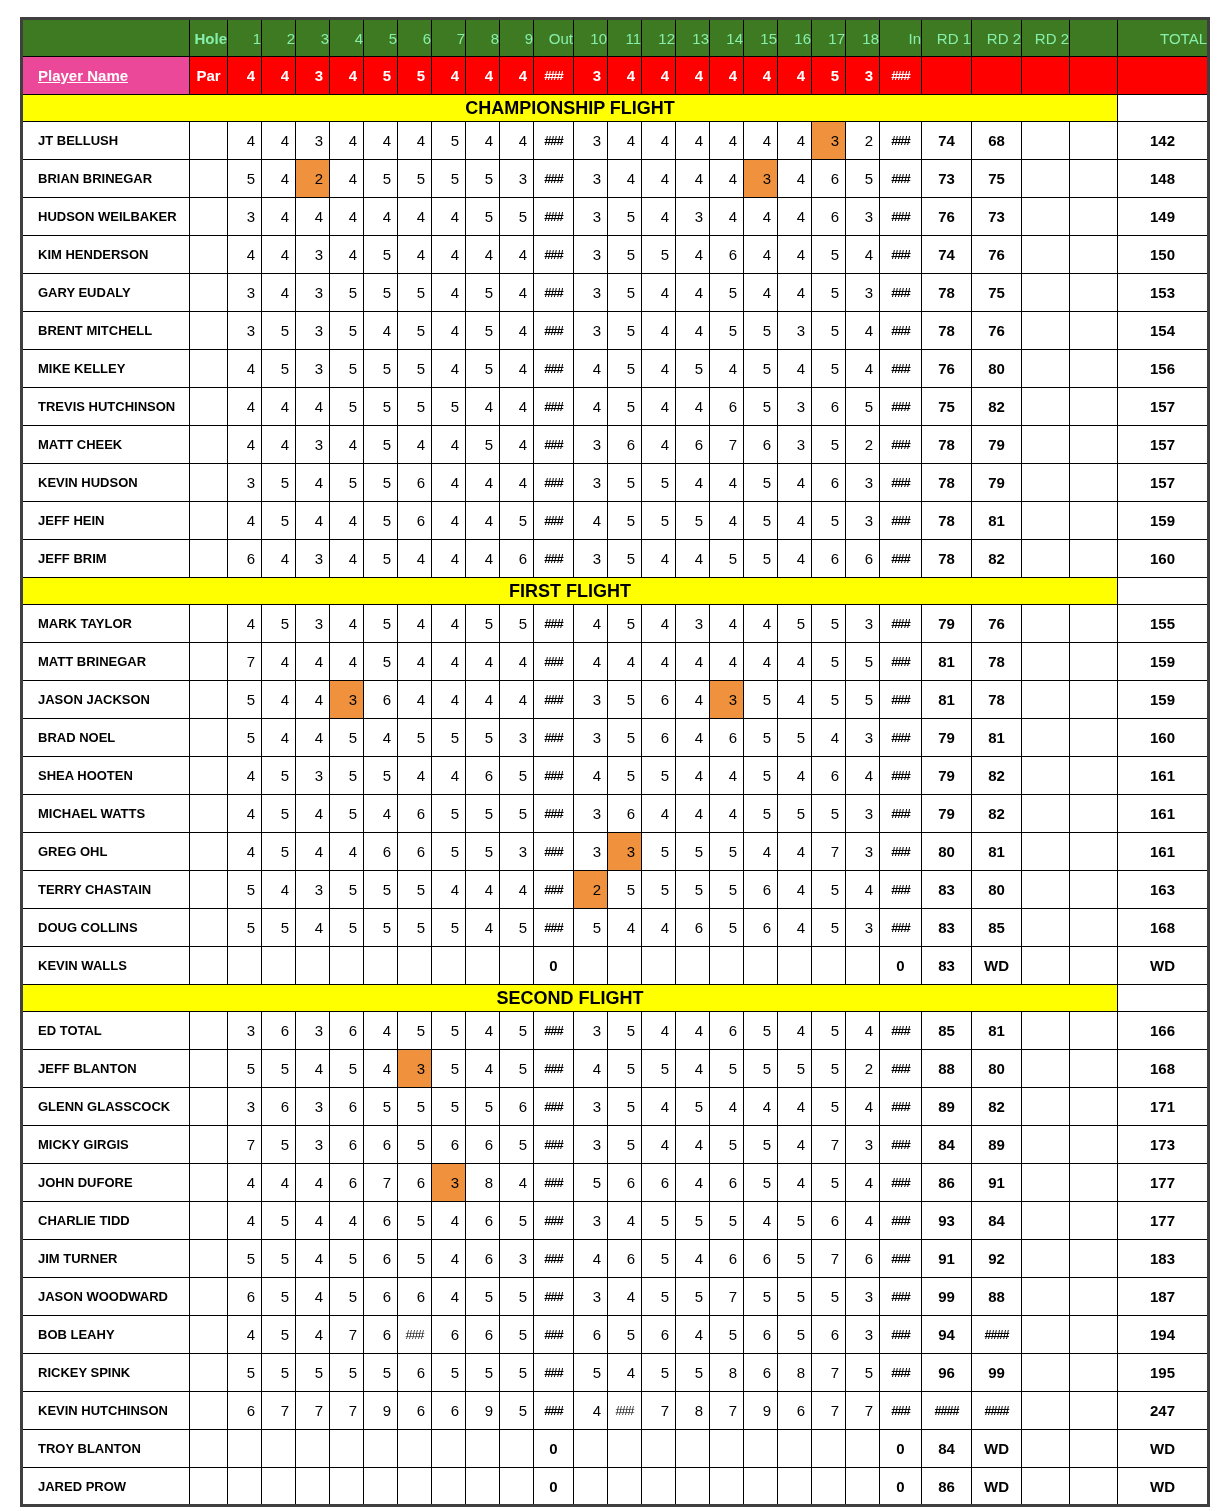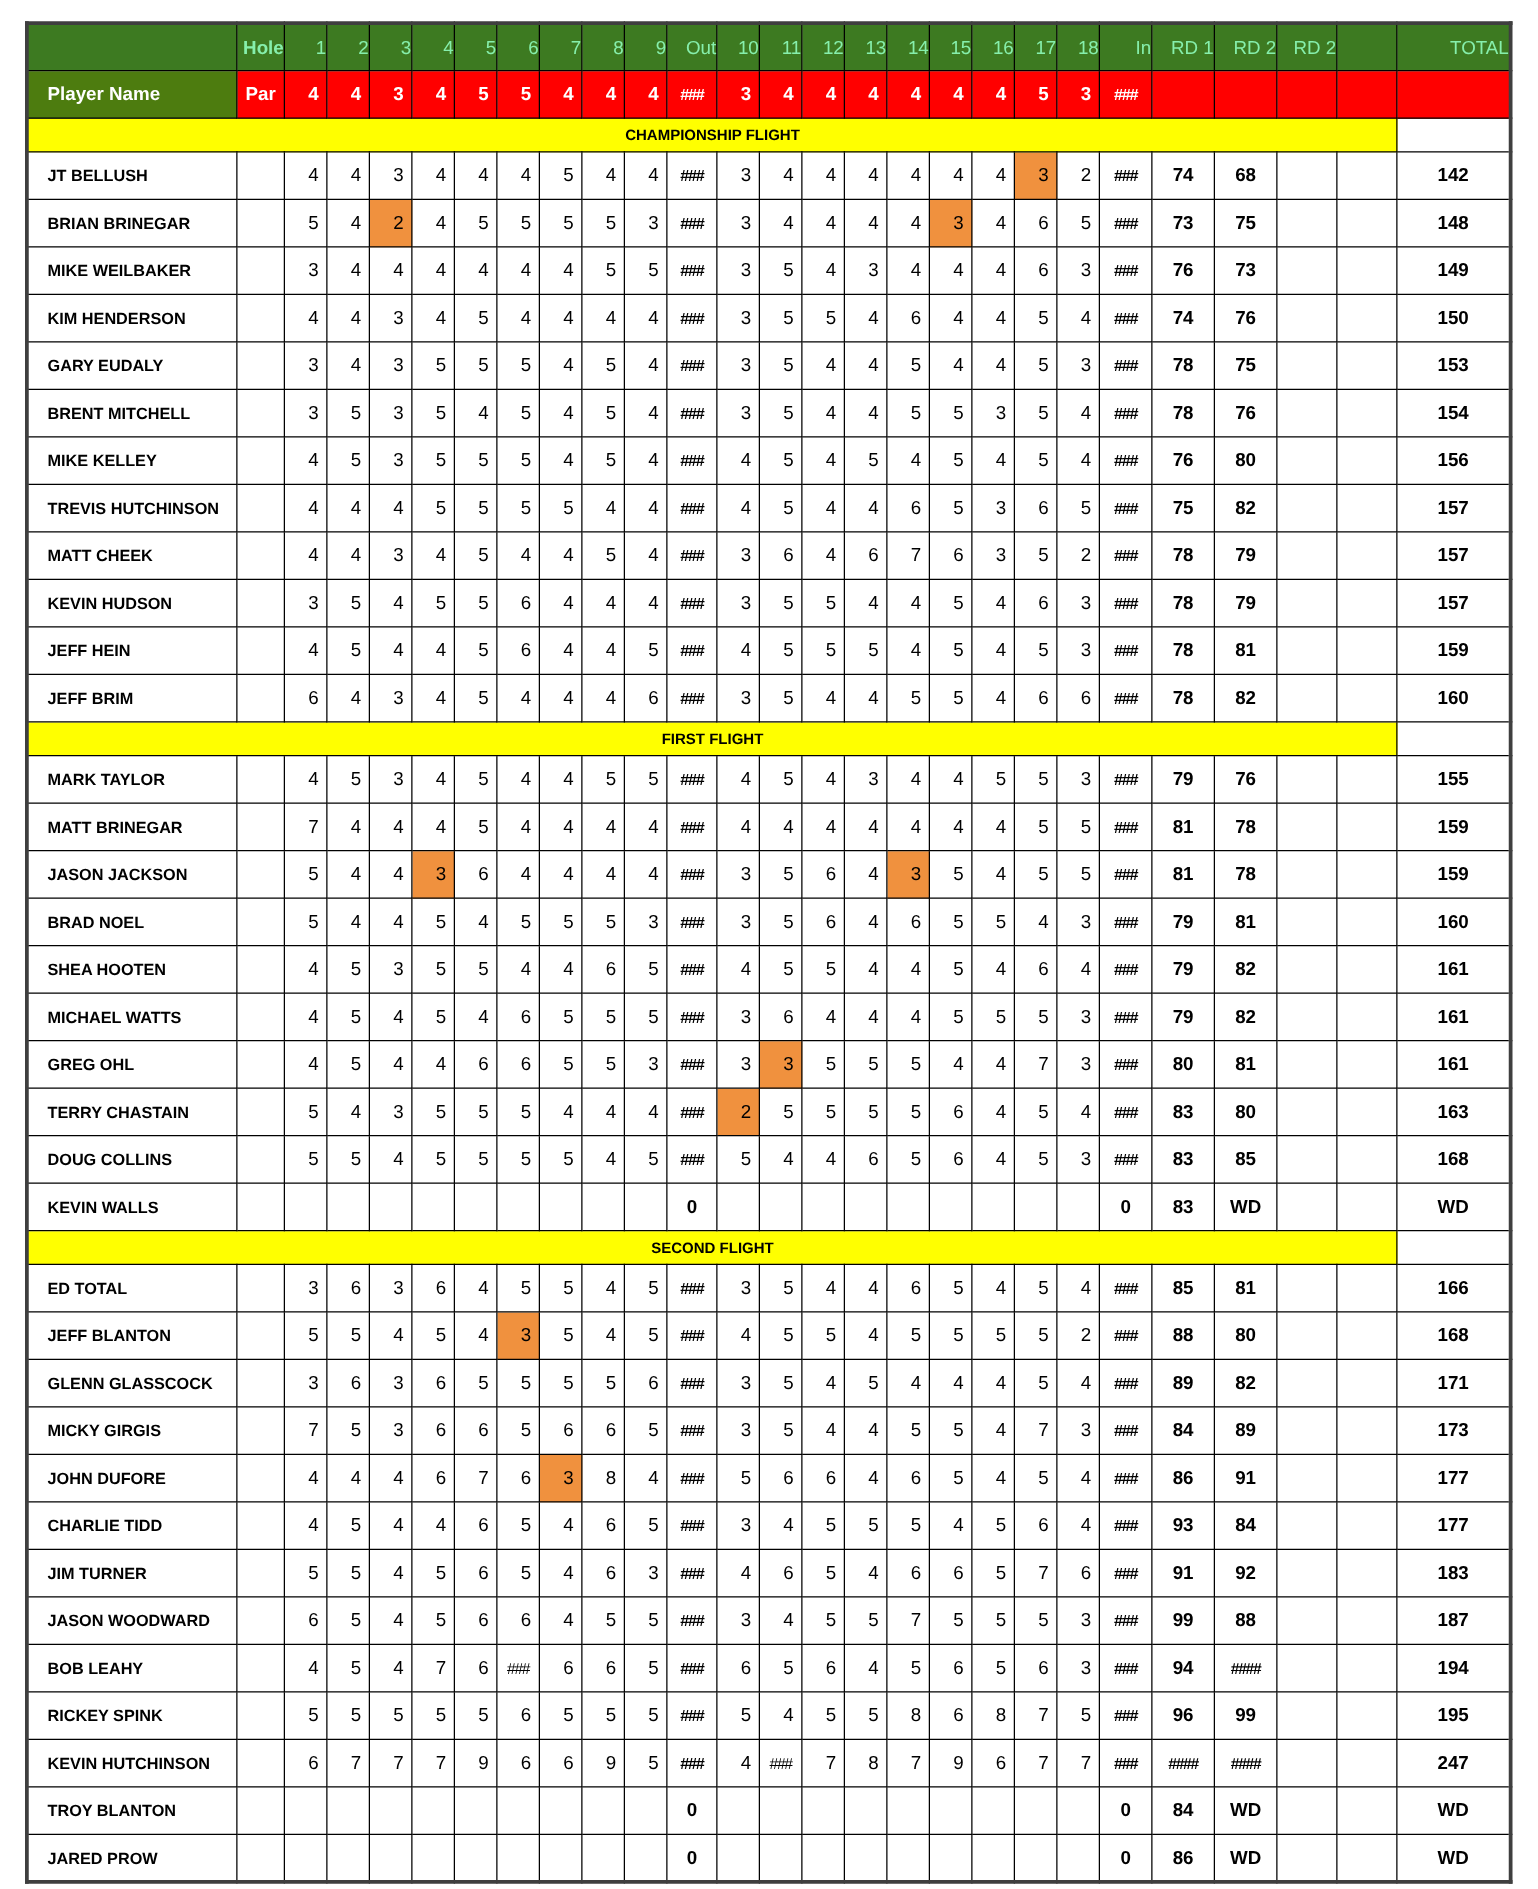--- a/index.html
+++ b/index.html
@@ -20,29 +20,29 @@
     white-space: nowrap;
     overflow: visible;
   }
 
   
   tr.green-row td { height: 38px; background: #3d7a21; color: #86efac; text-align: right; }
   tr.green-row td.hole-lbl { font-weight: bold; }
 
   
   tr.red-row td { height: 38px; background: #ff0000; color: #fff; font-weight: bold; }
-  tr.red-row td.pn { background: #4d7c0f; text-align: left; padding-left: 15px; }
+  tr.red-row td.pn { background: #ec4899; text-align: left; padding-left: 15px; text-decoration: underline; }
   tr.red-row td.parl { text-align: center; }
   tr.red-row td.num { text-align: right; padding-right: 6px; }
   tr.red-row td.hash { text-align: center; font-size: 13px; letter-spacing: -1px; }
 
   
   tr.band-row td.band {
     height: 27px; background: #ffff00; text-align: center;
-    font-weight: bold; font-size: 12px; color: #000;
+    font-weight: bold; font-size: 18px; color: #000;
   }
 
   
   tr.data-row td { height: 38px; background: #fff; }
   td.name { font-weight: bold; text-align: left; padding-left: 15px; font-size: 13px; }
   td.lbl  { background: #d9d9d9; }
   td.s    { text-align: right; padding-right: 6px; }
   td.s.fill { text-align: center; padding-right: 0; font-size: 12.5px; letter-spacing: -1px; }
   td.s.hl { background: #f0913e; }
   td.oi   { background: #d9d9d9; font-weight: bold; text-align: center; font-size: 13px; letter-spacing: -1px; }
@@ -199,21 +199,21 @@
           <td class="s">6</td>
           <td class="s">5</td>
           <td class="oi">###</td>
           <td class="rd">73</td>
           <td class="rd">75</td>
           <td class="rd"></td>
           <td class="rd"></td>
           <td class="tot">148</td>
         </tr>
         <tr class="data-row">
-          <td class="name">MIKE WEILBAKER</td>
+          <td class="name">HUDSON WEILBAKER</td>
           <td class="lbl"></td>
           <td class="s">3</td>
           <td class="s">4</td>
           <td class="s">4</td>
           <td class="s">4</td>
           <td class="s">4</td>
           <td class="s">4</td>
           <td class="s">4</td>
           <td class="s">5</td>
           <td class="s">5</td>

